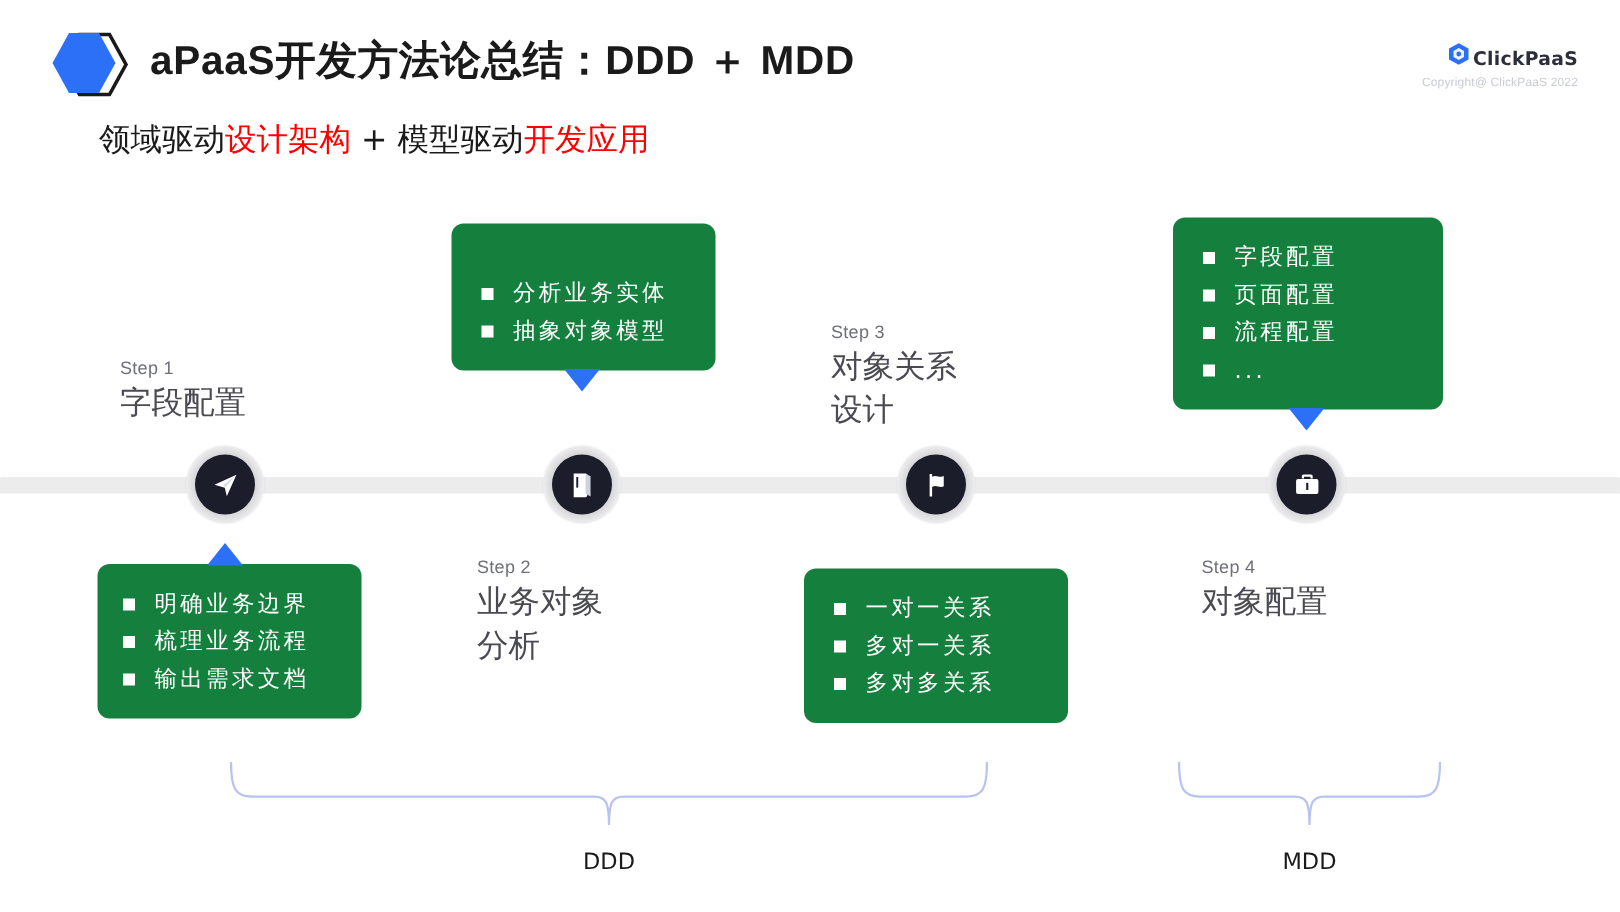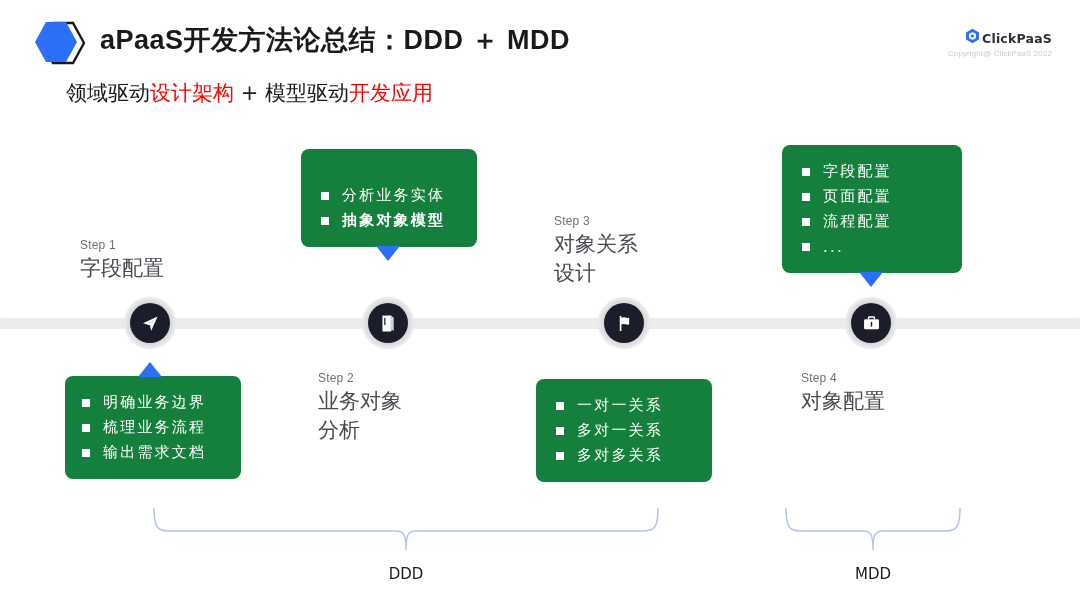--- a/index.html
+++ b/index.html
@@ -205,21 +205,21 @@
       <span class="c-text">输出需求文档</span>
     </div>
   </div>
 
   <div class="callout down" style="left:301px; top:149px; width:176px;">
     <div class="tail" style="left:75px;"></div>
     <div class="c-item" style="margin-top:20px;">
       <span class="c-bullet"></span>
       <span class="c-text">分析业务实体</span>
     </div>
-    <div class="c-item" style="font-weight:bold;">
+    <div class="c-item" style="">
       <span class="c-bullet"></span>
       <span class="c-text">抽象对象模型</span>
     </div>
   </div>
 
   <div class="callout up" style="left:536px; top:379px; width:176px;">
     <div class="c-item">
       <span class="c-bullet"></span>
       <span class="c-text">一对一关系</span>
     </div>

